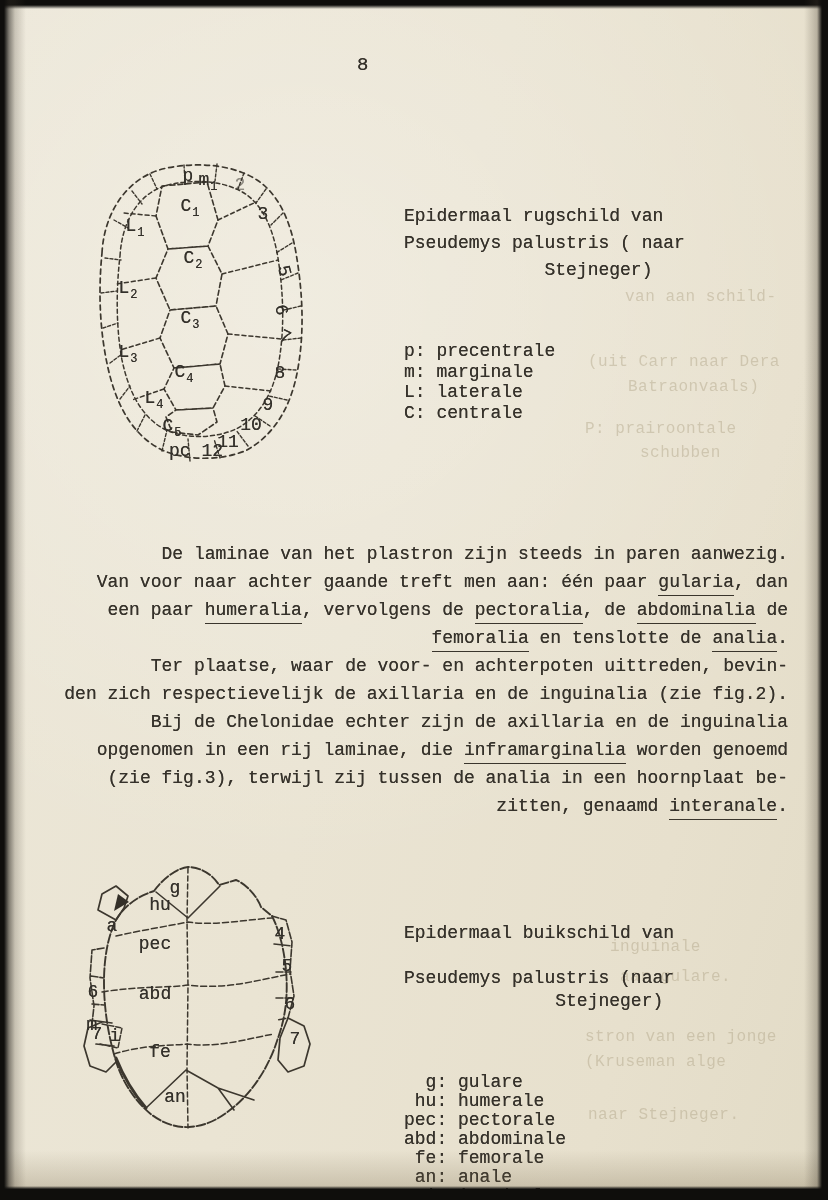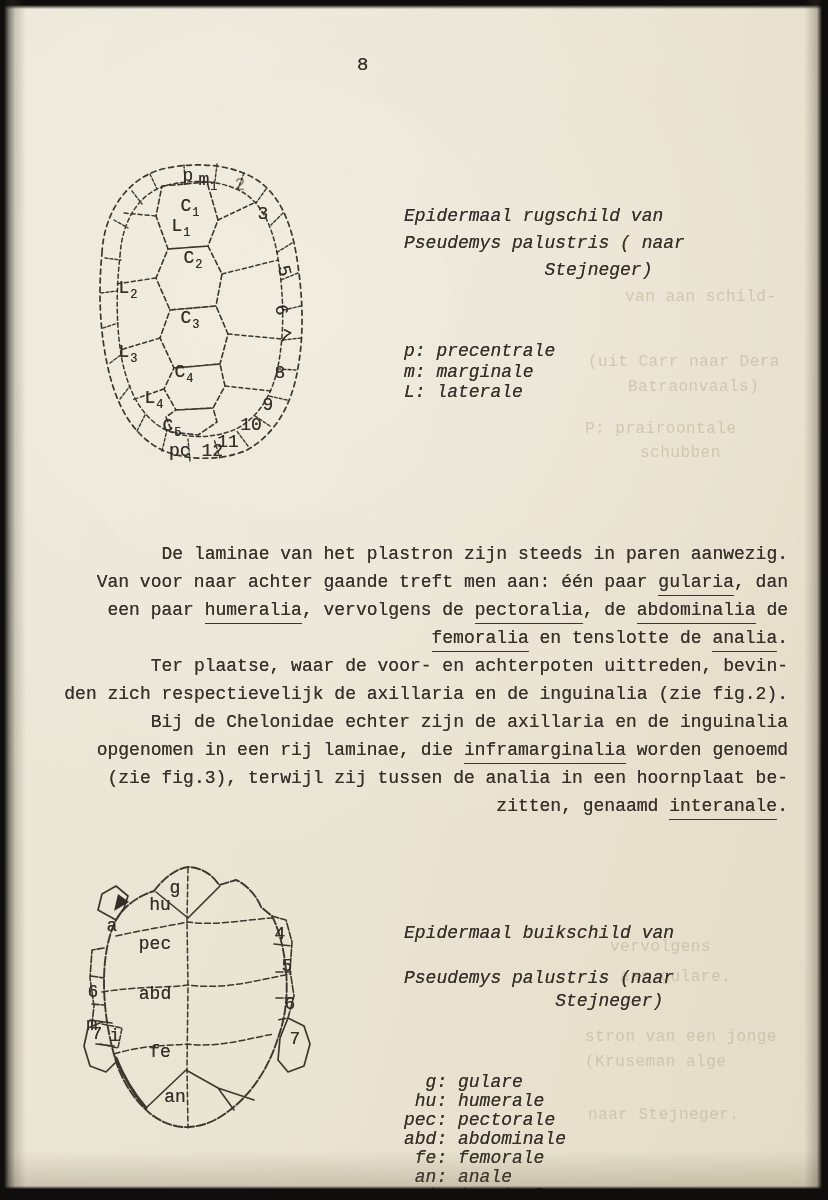--- a/index.html
+++ b/index.html
@@ -30,21 +30,21 @@
 
   .fig{position:absolute;}
   .fig1{left:72px;top:158px;width:245px;height:310px;}
   .fig2{left:58px;top:858px;width:265px;height:292px;}
   .fig svg{position:absolute;left:0;top:0;}
   .labels{position:absolute;inset:0;}
   .fig-label{position:absolute;font-size:18px;white-space:nowrap;color:#33302a;
     transform:translate(-50%,-50%);text-shadow:0 0 .4px rgba(51,48,42,.8);}
   .subsc{font-size:12px;position:relative;top:5px;margin-left:1px;}
 
-  .caption{position:absolute;left:404px;font-size:18px;white-space:pre;font-style:italic;}
+  .caption{position:absolute;left:404px;font-size:18px;white-space:pre;}
   .cap1{top:163px;}
   .cap1 .cap-lines{line-height:27px;}
   .cap1 .legend{margin-top:17px;line-height:20.5px;}
   .cap1 .formula{margin-top:15px;}
   .cap2{top:882px;}
   .cap2 .cap-lines{line-height:22.5px;}
   .cap2 .legend{margin-top:21px;line-height:19px;}
   .txt-line:empty{height:1.25em;}
 
   .para{position:absolute;left:62px;top:540px;width:726px;font-size:18px;
@@ -61,21 +61,21 @@
 <body>
 
 <div class="page">
 
   <div class="ghosts">
       <span class="ghost" style="left: 625px; top: 288px;">van aan schild-</span>
       <span class="ghost" style="left: 588px; top: 353px; text-align: center;">(uit Carr naar Dera</span>
       <span class="ghost" style="left: 628px; top: 378px;">Batraonvaals)</span>
       <span class="ghost" style="left: 585px; top: 420px;">P: prairoontale</span>
       <span class="ghost" style="left: 640px; top: 444px;">schubben</span>
-      <span class="ghost" style="left: 610px; top: 938px;">vervolgens</span>
+      <span class="ghost" style="left: 610px; top: 938px;">inguinale</span>
       <span class="ghost" style="left: 620px; top: 968px;">aar gulare.</span>
       <span class="ghost" style="left: 585px; top: 1028px;">stron van een jonge</span>
       <span class="ghost" style="left: 585px; top: 1053px;">(Kruseman alge</span>
       <span class="ghost" style="left: 588px; top: 1078px; margin-top: 28px;">naar Stejneger.</span>
     </div>
 
   <div class="page-number typed">8</div>
 
   <figure class="fig fig1" style="margin:0;">
     <svg width="245" height="310" viewBox="0 0 245 310">
@@ -90,42 +90,42 @@
              M104 252 L141 250 L145 264 L126 277 L100 274 L94 259 Z"></path>
         <path stroke-width="1.5" stroke-dasharray="4 3" d="M84 58 L52 55 M84 120 L44 126 M88 180 L48 192 M92 231 L60 242 M146 62 L184 44 M150 116 L206 102 M156 176 L210 181 M153 228 L199 233"></path>
       </g>
     </svg>
     <div class="labels">
         <span class="fig-label" style="left: 116px; top: 18px;">p</span>
         <span class="fig-label" style="left: 136px; top: 22px;">m<span class="subsc">1</span></span>
         <span class="fig-label" style="left: 168px; top: 27px; opacity: 0.5;">2</span>
         <span class="fig-label" style="left: 191px; top: 56px;">3</span>
         <span class="fig-label" style="left: 118px; top: 48px;">C<span class="subsc">1</span></span>
-        <span class="fig-label" style="left: 63px; top: 68px; margin-left: 46px;">L<span class="subsc">1</span></span>
+        <span class="fig-label" style="left: 63px; top: 68px;">L<span class="subsc">1</span></span>
         <span class="fig-label" style="left: 121px; top: 100px;">C<span class="subsc">2</span></span>
         <span class="fig-label" style="left: 56px; top: 130px;">L<span class="subsc">2</span></span>
         <span class="fig-label" style="left: 212px; top: 113px; transform: translate(-50%, -50%) rotate(75deg);">5</span>
         <span class="fig-label" style="left: 209px; top: 152px; transform: translate(-50%, -50%) rotate(80deg);">6</span>
         <span class="fig-label" style="left: 213px; top: 179px; transform: translate(-50%, -50%) rotate(25deg);">7</span>
         <span class="fig-label" style="left: 118px; top: 160px;">C<span class="subsc">3</span></span>
         <span class="fig-label" style="left: 56px; top: 194px;">L<span class="subsc">3</span></span>
         <span class="fig-label" style="left: 112px; top: 214px;">C<span class="subsc">4</span></span>
         <span class="fig-label" style="left: 208px; top: 215px;">8</span>
         <span class="fig-label" style="left: 82px; top: 240px;">L<span class="subsc">4</span></span>
         <span class="fig-label" style="left: 196px; top: 247px;">9</span>
         <span class="fig-label" style="left: 100px; top: 268px;">C<span class="subsc">5</span></span>
         <span class="fig-label" style="left: 179px; top: 267px;">10</span>
         <span class="fig-label" style="left: 156px; top: 284px;">11</span>
         <span class="fig-label" style="left: 124px; top: 293px;">pc 12</span>
       </div>
   </figure>
 
   <div class="caption cap1 typed">
     <div class="cap-lines"><div class="txt-line">Epidermaal rugschild van</div><div class="txt-line">Pseudemys palustris ( naar</div><div class="txt-line">             Stejneger)</div></div>
-    <div class="legend"><div class="txt-line">p: precentrale</div><div class="txt-line">m: marginale</div><div class="txt-line">L: laterale</div></div>
+    <div class="legend"><div class="txt-line">p: precentrale</div><div class="txt-line">m: marginale</div><div class="txt-line">L: laterale</div><div class="txt-line">C: centrale</div></div>
   </div>
 
   <div class="para typed"><div class="para-line"><span>     De laminae van het plastron zijn steeds in paren aanwezig.</span></div><div class="para-line"><span>Van voor naar achter gaande treft men aan: één paar </span><span class="u">gularia</span><span>, dan</span></div><div class="para-line"><span>een paar </span><span class="u">humeralia</span><span>, vervolgens de </span><span class="u">pectoralia</span><span>, de </span><span class="u">abdominalia</span><span> de</span></div><div class="para-line"><span class="u">femoralia</span><span> en tenslotte de </span><span class="u">analia</span><span>.</span></div><div class="para-line"><span>     Ter plaatse, waar de voor- en achterpoten uittreden, bevin-</span></div><div class="para-line"><span>den zich respectievelijk de axillaria en de inguinalia (zie fig.2).</span></div><div class="para-line"><span>     Bij de Chelonidae echter zijn de axillaria en de inguinalia</span></div><div class="para-line"><span>opgenomen in een rij laminae, die </span><span class="u">inframarginalia</span><span> worden genoemd</span></div><div class="para-line"><span>(zie fig.3), terwijl zij tussen de analia in een hoornplaat be-</span></div><div class="para-line"><span>zitten, genaamd </span><span class="u">interanale</span><span>.</span></div></div>
 
   <figure class="fig fig2" style="margin:0;">
     <svg width="265" height="292" viewBox="0 0 265 292">
       <g class="sketch">
         <path stroke-width="1.9" stroke-dasharray="9 2.5" d="M96 33 C104 22 118 10 130 9 C143 9 155 17 161 27 L178 22 C188 26 199 38 203 49 L214 58 C222 74 226 92 228 112 C230 136 228 158 220 180 C212 206 196 234 172 252 C158 263 146 268 131 269 C114 270 98 262 86 250 C72 236 62 218 57 200 C50 176 46 150 46 124 C46 100 50 78 58 62 C66 48 80 38 96 33 Z"></path>
         <path stroke-width="1.7" d="M58 62 L40 52 L44 36 L58 28 L70 38 L66 50 Z"></path>
         <path fill="#332f28" stroke="none" d="M60 36 L71 44 L56 53 Z"></path>

